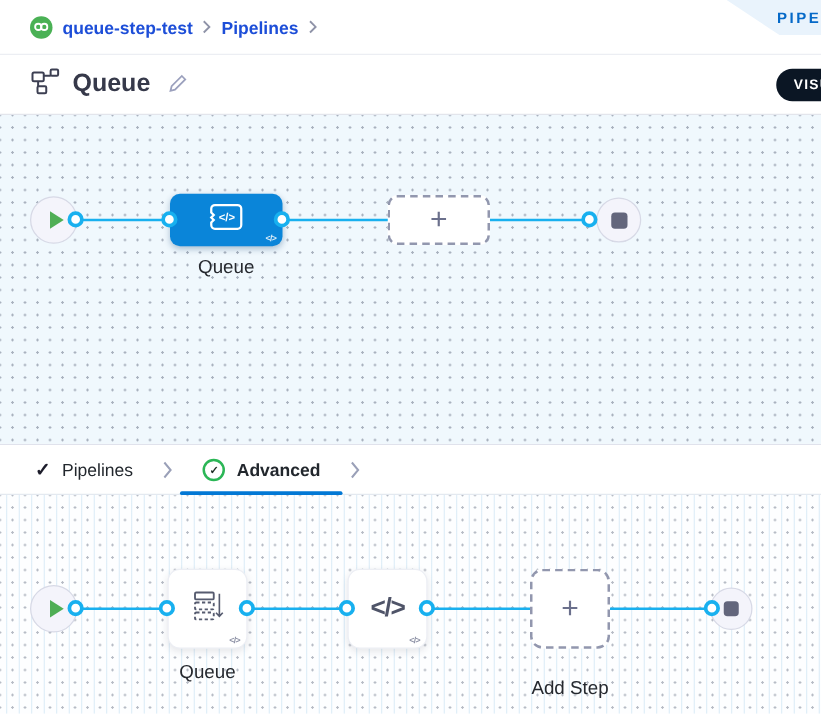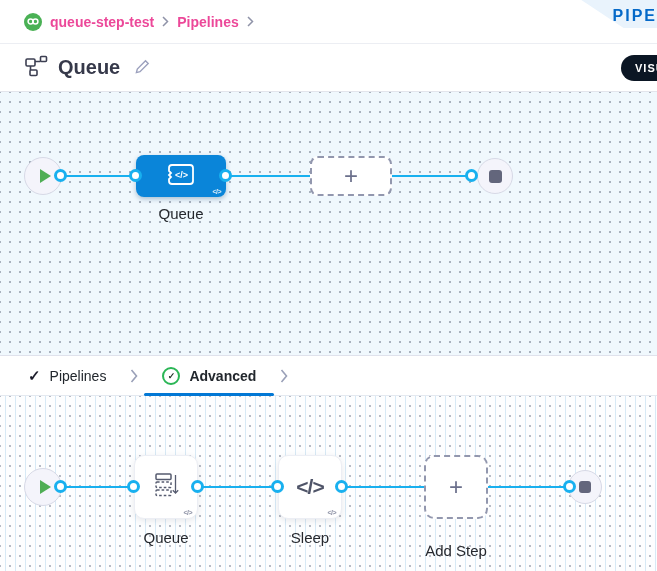--- a/index.html
+++ b/index.html
@@ -5,28 +5,28 @@
   * { margin:0; padding:0; box-sizing:border-box; }
   html,body { width:657px; height:571px; overflow:hidden; background:#fff;
     font-family:"Liberation Sans", sans-serif; color:#22272d; position:relative; }
 
   
   .topbar { height:44px; background:#fff; border-bottom:1px solid #eceef3;
     display:flex; align-items:center; padding-left:24px; position:relative; }
   .crumbs { display:flex; align-items:center; gap:8px; }
   .logo { width:18px; height:18px; border-radius:50%; background:#4ab155;
     display:flex; align-items:center; justify-content:center; }
-  .crumb-link { color:#ec4899; font-size:14px; font-weight:bold; cursor:pointer; }
+  .crumb-link { color:#1d4ed8; font-size:14px; font-weight:bold; cursor:pointer; }
   .crumb-sep svg, .tab-sep svg { display:block; }
 
   .ribbon { position:absolute; top:0; right:0; width:92px; height:30px;
     background:#ffffff; clip-path:polygon(10% 0, 100% 0, 100% 100%, 58% 100%); }
   .ribbon-inner { position:absolute; top:0; right:0; width:88px; height:28px;
     background:#e9f3fc; clip-path:polygon(14% 0, 100% 0, 100% 100%, 62% 100%); }
-  .ribbon-label { position:absolute; top:7px; right:0px; font-size:16px;
+  .ribbon-label { position:absolute; top:7px; right:0px; font-size:12px;
     font-weight:bold; letter-spacing:2px; color:#0569c8; }
 
   
   .titlebar { height:48px; background:#fff; border-bottom:1px solid #e3e5ec;
     display:flex; align-items:center; padding-left:24px; gap:10px; position:relative; }
   .page-title { font-size:20px; font-weight:bold; color:#36394a; }
   .edit-btn { background:none; border:none; cursor:pointer; margin-left:4px;
     display:flex; align-items:center; }
   .mode-pill { position:absolute; left:621px; top:11px; height:26px; width:90px;
     border-radius:13px; background:#0b1624; color:#fff; font-size:11px;
@@ -227,21 +227,20 @@
   <div class="port" style="left:127px; top:84px;"></div>
   <div class="port" style="left:191px; top:84px;"></div>
   <div class="node-label" style="left:96px; top:133px;">Queue</div>
 
   <div class="step-card" style="left:278px; top:59px;">
     <span class="code-glyph">&lt;/&gt;</span>
     <span class="chip chip-gray">&lt;/&gt;</span>
   </div>
   <div class="port" style="left:271px; top:84px;"></div>
   <div class="port" style="left:335px; top:84px;"></div>
-  <div class="node-label" style="left:240px; top:133px;">Sleep</div>
 
   <div class="add-node add-step" style="left:424px; top:59px;">
     <span class="plus">+</span>
   </div>
   <div class="node-label" style="left:386px; top:146px;">Add Step</div>
 
   <div class="port" style="left:563px; top:84px;"></div>
   <div class="terminal t34" style="left:568px; top:74px;">
     <span class="stop stop-sm"></span>
   </div>

